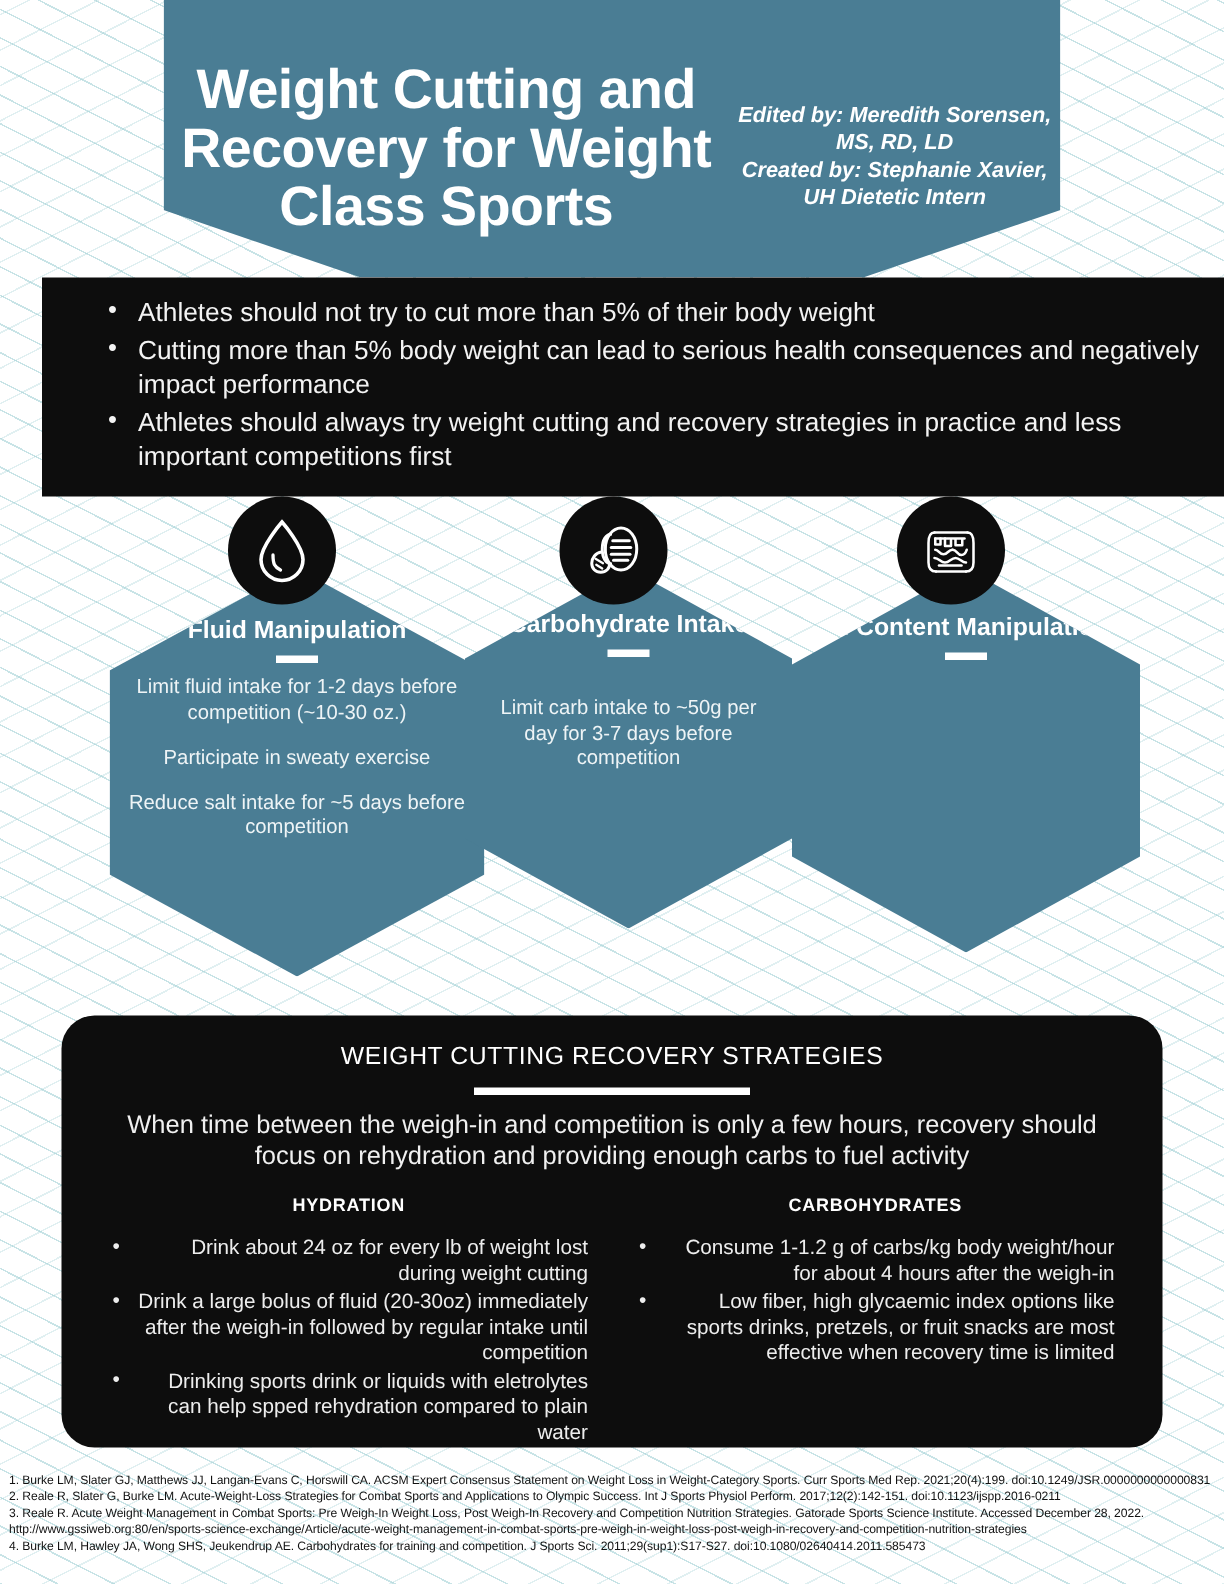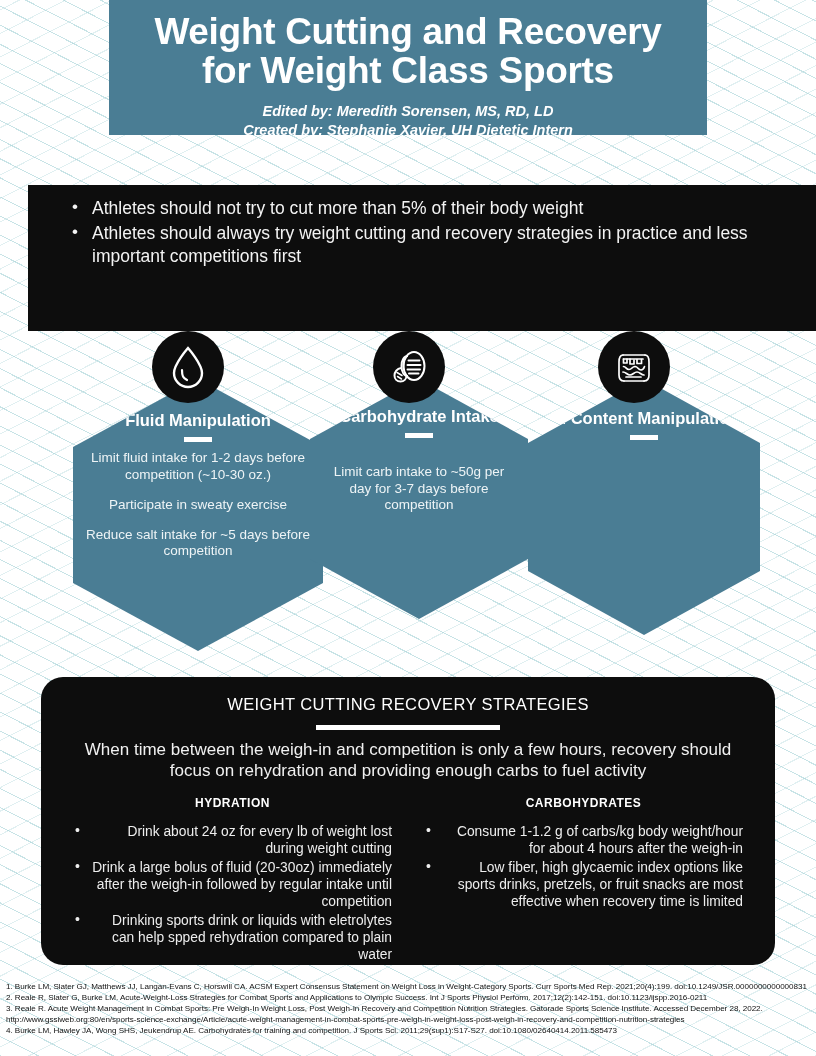--- a/index.html
+++ b/index.html
@@ -19,24 +19,24 @@
     background-image:
       repeating-linear-gradient(27deg,  rgba(155,205,210,.55) 0 1px, rgba(0,0,0,0) 1px 17px),
       repeating-linear-gradient(-27deg, rgba(155,205,210,.30) 0 1px, rgba(0,0,0,0) 1px 21px);
     z-index:0;
   }
 
   #page { position:absolute; inset:0; z-index:1; }
 
   
   .header-banner {
-    position:absolute; left:109px; top:0; width:598px; height:135px;
+    position:absolute; left:109px; top:0; width:598px; height:185px;
     background:#4a7d94;
     clip-path: polygon(0 0, 100% 0, 100% 140px, 78% 185px, 22% 185px, 0 140px);
-    display:flex; flex-direction:column; align-items:center;
+    display:flex; flex-direction:row; align-items:center;
     padding-top:12px;
     text-align:center;
   }
   .header-title {
     color:#ffffff;
     font-size:37px; font-weight:bold; line-height:1.06;
     letter-spacing:-.3px;
     width:94%;
   }
   .header-credits {
@@ -170,20 +170,21 @@
     <div class="header-title">Weight Cutting and Recovery for Weight Class Sports</div>
     <div class="header-credits">
       <div>Edited by: Meredith Sorensen, MS, RD, LD</div>
       <div>Created by: Stephanie Xavier, UH Dietetic Intern</div>
     </div>
   </div>
 
   <div class="keypoints">
     <ul>
       <li>Athletes should not try to cut more than 5% of their body weight</li>
+      <li>Cutting more than 5% body weight can lead to serious health consequences and negatively impact performance</li>
       <li>Athletes should always try weight cutting and recovery strategies in practice and less important competitions first</li>
     </ul>
   </div>
 
   <div class="hex-row">
 
     <div class="hex-card" id="hex-fluid">
       <div class="hex-icon">
         <svg width="40" height="44" viewBox="0 0 40 44" fill="none">
           <path d="M20 3 C20 3 6 19 6 28 A14 14 0 0 0 34 28 C34 19 20 3 20 3 Z" stroke="#ffffff" stroke-width="2.4" fill="none"></path>

